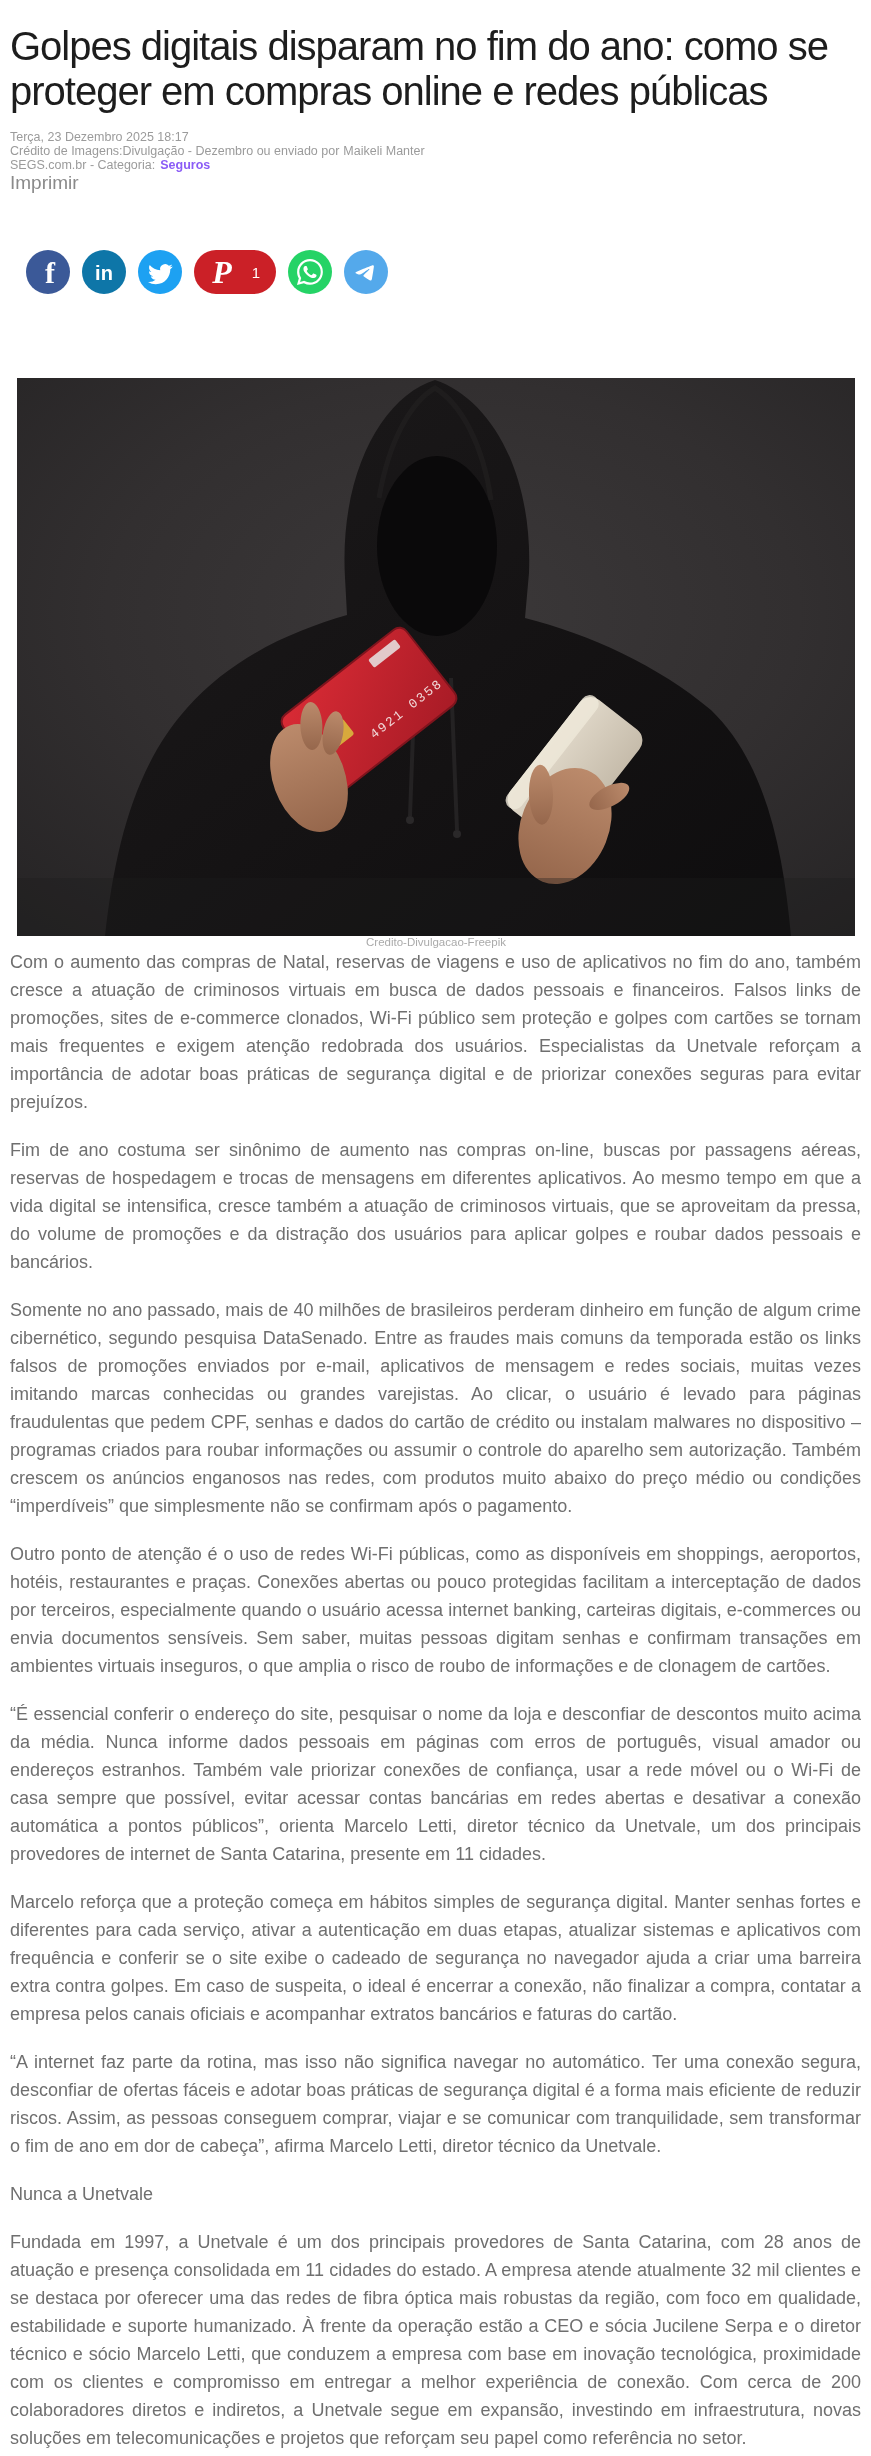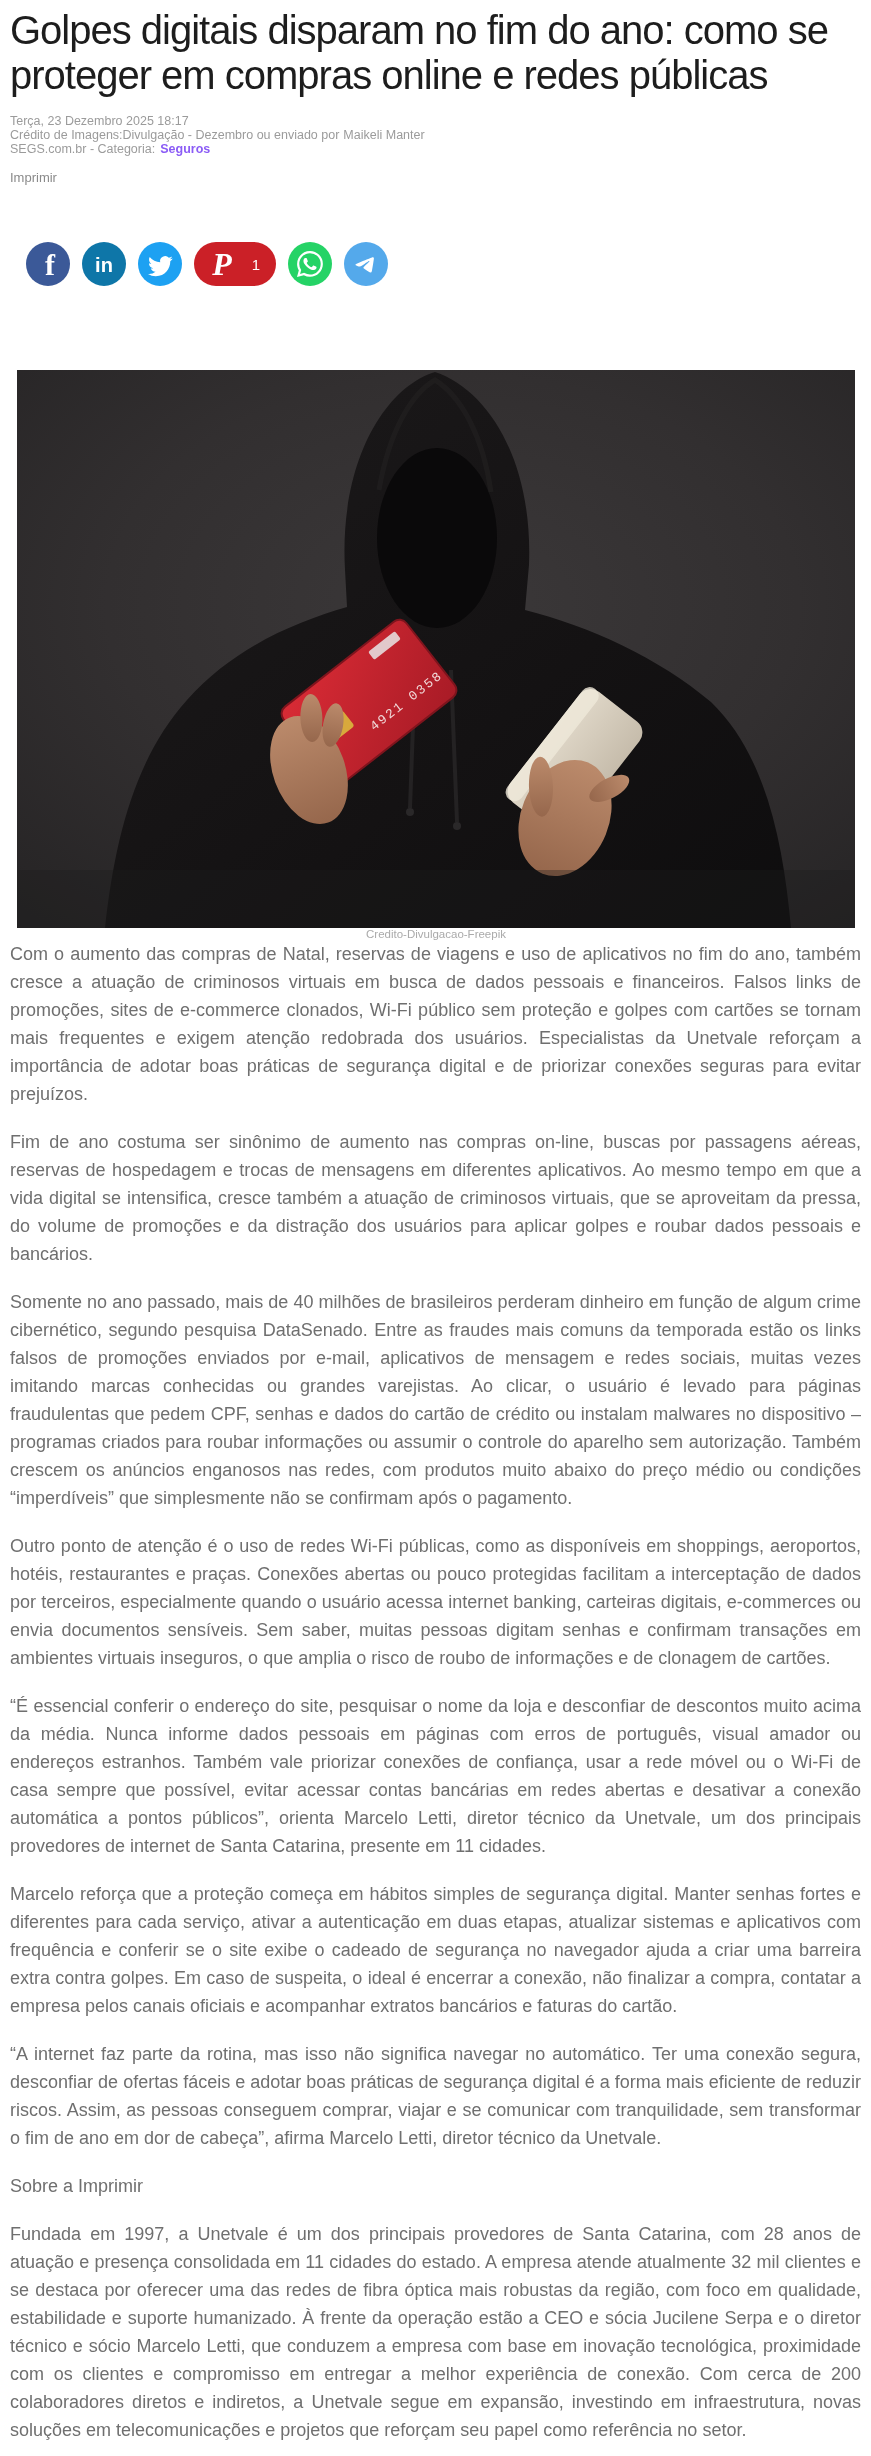--- a/index.html
+++ b/index.html
@@ -10,40 +10,39 @@
     color:#717171;
   }
   .page { padding:6px 10px 30px 10px; }
 
   h1.title {
     font-size:40px;
     line-height:1.12;
     letter-spacing:-1px;
     color:#1d1d1d;
     font-weight:500;
-    margin-top:2px;
+    margin-top:18px;
   }
 
   .meta-row {
     margin-top:16px;
     font-size:12.5px;
     color:#9b9b9b;
     display:flex;
     flex-wrap:wrap;
     align-items:baseline;
     flex-direction:column;
   }
   .meta-row .seg { margin-right:16px; }
   .meta-row .credit-author { margin-left:4px; }
   .meta-row .category { color:#8b5cf6; font-weight:bold; margin-left:5px; }
 
   .print-link {
     display:inline-block;
-    margin-top:14px;
-    font-size:13px;
+    font-size:19px;
     color:#8a8a8a;
     text-decoration:none;
     cursor:pointer;
   }
 
   .share-row {
     margin:56px 0 0 16px;
     display:flex;
     align-items:center;
     gap:12px;
@@ -211,17 +210,17 @@
   </figure>
 
   <div class="article-body">
     <p>Com o aumento das compras de Natal, reservas de viagens e uso de aplicativos no fim do ano, também cresce a atuação de criminosos virtuais em busca de dados pessoais e financeiros. Falsos links de promoções, sites de e-commerce clonados, Wi-Fi público sem proteção e golpes com cartões se tornam mais frequentes e exigem atenção redobrada dos usuários. Especialistas da Unetvale reforçam a importância de adotar boas práticas de segurança digital e de priorizar conexões seguras para evitar prejuízos.</p>
     <p>Fim de ano costuma ser sinônimo de aumento nas compras on-line, buscas por passagens aéreas, reservas de hospedagem e trocas de mensagens em diferentes aplicativos. Ao mesmo tempo em que a vida digital se intensifica, cresce também a atuação de criminosos virtuais, que se aproveitam da pressa, do volume de promoções e da distração dos usuários para aplicar golpes e roubar dados pessoais e bancários.</p>
     <p>Somente no ano passado, mais de 40 milhões de brasileiros perderam dinheiro em função de algum crime cibernético, segundo pesquisa DataSenado. Entre as fraudes mais comuns da temporada estão os links falsos de promoções enviados por e-mail, aplicativos de mensagem e redes sociais, muitas vezes imitando marcas conhecidas ou grandes varejistas. Ao clicar, o usuário é levado para páginas fraudulentas que pedem CPF, senhas e dados do cartão de crédito ou instalam malwares no dispositivo – programas criados para roubar informações ou assumir o controle do aparelho sem autorização. Também crescem os anúncios enganosos nas redes, com produtos muito abaixo do preço médio ou condições “imperdíveis” que simplesmente não se confirmam após o pagamento.</p>
     <p>Outro ponto de atenção é o uso de redes Wi-Fi públicas, como as disponíveis em shoppings, aeroportos, hotéis, restaurantes e praças. Conexões abertas ou pouco protegidas facilitam a interceptação de dados por terceiros, especialmente quando o usuário acessa internet banking, carteiras digitais, e-commerces ou envia documentos sensíveis. Sem saber, muitas pessoas digitam senhas e confirmam transações em ambientes virtuais inseguros, o que amplia o risco de roubo de informações e de clonagem de cartões.</p>
     <p>“É essencial conferir o endereço do site, pesquisar o nome da loja e desconfiar de descontos muito acima da média. Nunca informe dados pessoais em páginas com erros de português, visual amador ou endereços estranhos. Também vale priorizar conexões de confiança, usar a rede móvel ou o Wi-Fi de casa sempre que possível, evitar acessar contas bancárias em redes abertas e desativar a conexão automática a pontos públicos”, orienta Marcelo Letti, diretor técnico da Unetvale, um dos principais provedores de internet de Santa Catarina, presente em 11 cidades.</p>
     <p>Marcelo reforça que a proteção começa em hábitos simples de segurança digital. Manter senhas fortes e diferentes para cada serviço, ativar a autenticação em duas etapas, atualizar sistemas e aplicativos com frequência e conferir se o site exibe o cadeado de segurança no navegador ajuda a criar uma barreira extra contra golpes. Em caso de suspeita, o ideal é encerrar a conexão, não finalizar a compra, contatar a empresa pelos canais oficiais e acompanhar extratos bancários e faturas do cartão.</p>
     <p>“A internet faz parte da rotina, mas isso não significa navegar no automático. Ter uma conexão segura, desconfiar de ofertas fáceis e adotar boas práticas de segurança digital é a forma mais eficiente de reduzir riscos. Assim, as pessoas conseguem comprar, viajar e se comunicar com tranquilidade, sem transformar o fim de ano em dor de cabeça”, afirma Marcelo Letti, diretor técnico da Unetvale.</p>
-    <p>Sobre a Imprimir</p>
+    <p>Nunca a Unetvale</p>
     <p>Fundada em 1997, a Unetvale é um dos principais provedores de Santa Catarina, com 28 anos de atuação e presença consolidada em 11 cidades do estado. A empresa atende atualmente 32 mil clientes e se destaca por oferecer uma das redes de fibra óptica mais robustas da região, com foco em qualidade, estabilidade e suporte humanizado. À frente da operação estão a CEO e sócia Jucilene Serpa e o diretor técnico e sócio Marcelo Letti, que conduzem a empresa com base em inovação tecnológica, proximidade com os clientes e compromisso em entregar a melhor experiência de conexão. Com cerca de 200 colaboradores diretos e indiretos, a Unetvale segue em expansão, investindo em infraestrutura, novas soluções em telecomunicações e projetos que reforçam seu papel como referência no setor.</p>
   </div>
 
 </div>
 
 </body></html>

